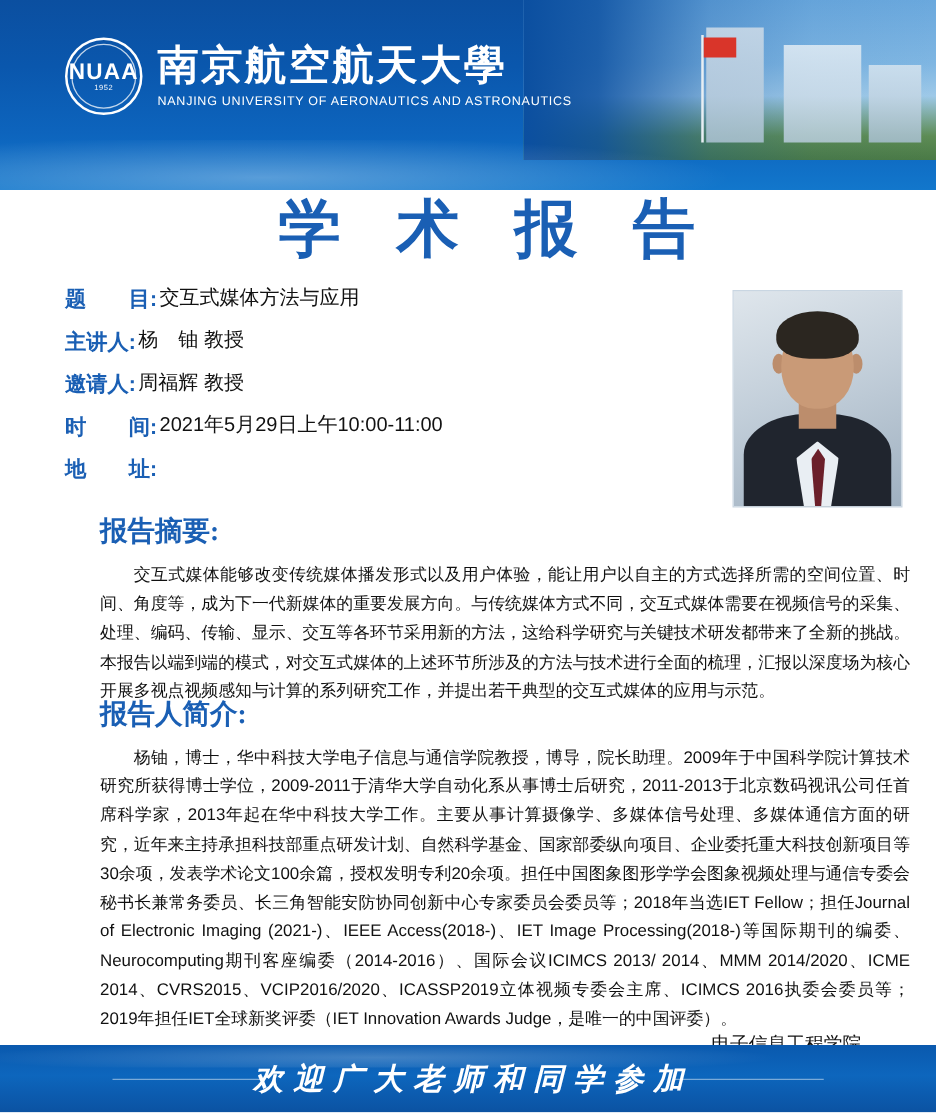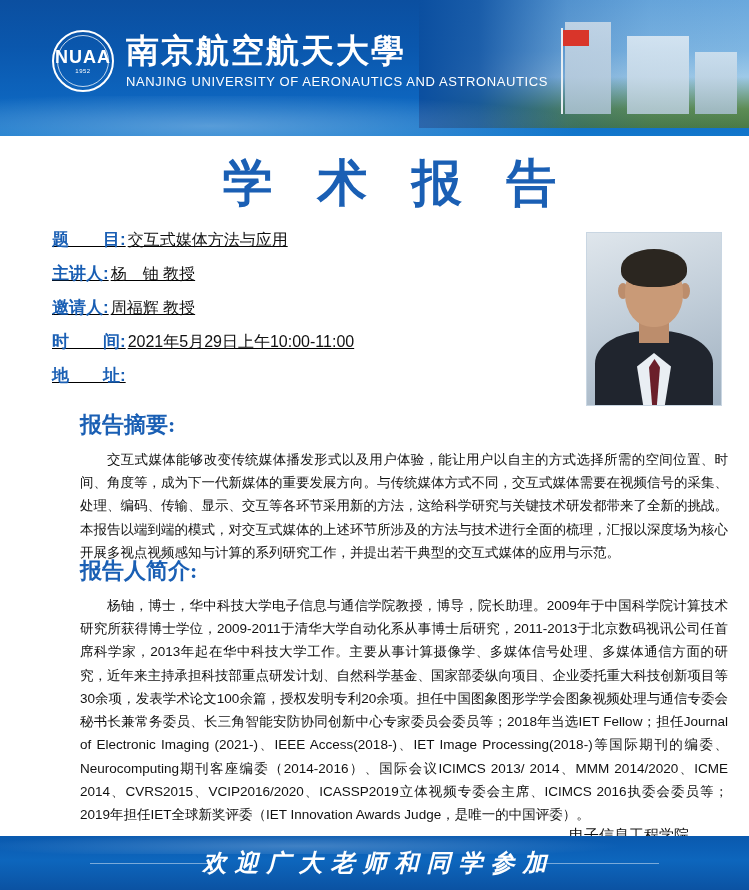--- a/index.html
+++ b/index.html
@@ -18,21 +18,21 @@
     width: 749px;
     height: 890px;
     background: #ffffff;
     overflow: hidden;
   }
 
   
   .header {
     position: relative;
     width: 749px;
-    height: 136px;
+    height: 152px;
     background: linear-gradient(180deg, #0b4fa0 0%, #0a57ad 35%, #0d64bd 70%, #1277cc 100%);
     overflow: hidden;
   }
   .header-photo {
     position: absolute;
     right: 0;
     top: 0;
     width: 330px;
     height: 128px;
     background:
@@ -112,21 +112,21 @@
   .uni-cn {
     color: #ffffff;
     font-family: "Liberation Serif", serif;
     font-size: 33px;
     font-weight: bold;
     letter-spacing: 2px;
     line-height: 1.1;
   }
   .uni-en {
     color: #ffffff;
-    font-size: 13px;
+    font-size: 10px;
     letter-spacing: 0.6px;
     margin-top: 5px;
   }
 
   
   .title-area {
     position: absolute;
     left: 15px; top: 150px;
     width: 749px;
     text-align: center;
@@ -141,23 +141,22 @@
   }
 
   
   .info {
     position: absolute;
     left: 52px; top: 228px;
     width: 520px;
   }
   .info-row {
     display: flex;
-    align-items: flex-end;
+    align-items: flex-start;
     margin-bottom: 11px;
-    text-decoration: underline;
   }
   .info-label {
     color: #1a5fb4;
     font-weight: bold;
     font-size: 17px;
     white-space: pre;
     flex: 0 0 auto;
   }
   .info-value {
     color: #111111;

